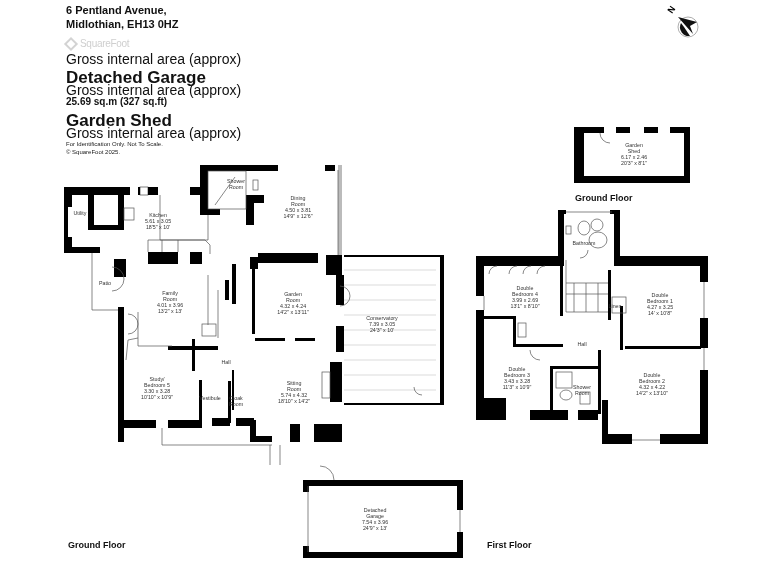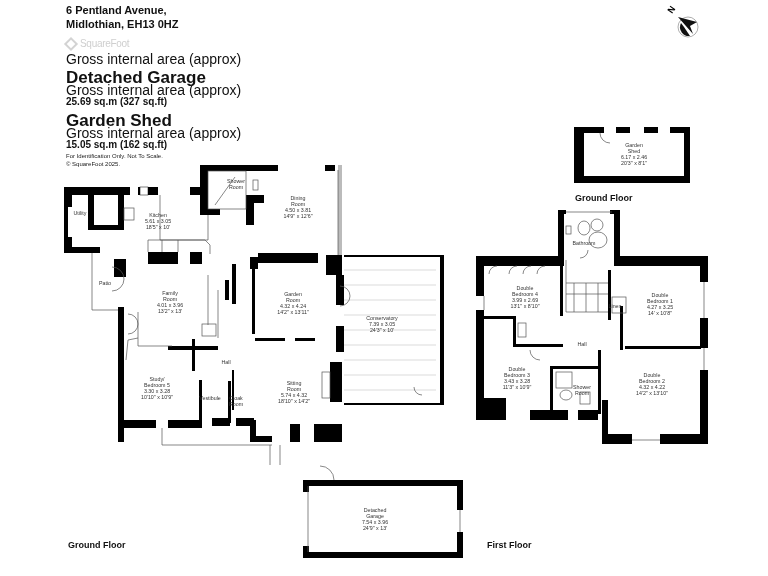--- a/index.html
+++ b/index.html
@@ -26,21 +26,20 @@
   <div class="logo">
     <span class="mark"></span>
     <span class="txt">SquareFoot</span>
   </div>
   <div class="area-l">Gross internal area (approx)</div>
   <div class="sect">Detached Garage</div>
   <div class="area-l" style="margin-top:0">Gross internal area (approx)</div>
   <div class="area-v">25.69 sq.m (327 sq.ft)</div>
   <div class="sect">Garden Shed</div>
   <div class="area-l" style="margin-top:0">Gross internal area (approx)</div>
-  <div class="area-v">15.05 sq.m (162 sq.ft)</div>
   <div class="disc">For Identification Only. Not To Scale.</div>
   <div class="disc" style="margin-top:0">© SquareFoot 2025.</div>
 </div>
 
 <svg class="plan" width="768" height="576" viewBox="0 0 768 576">
 
   <g>
     <circle cx="688" cy="27" r="10" fill="#fff" stroke="#999" stroke-width="0.8"></circle>
     <path d="M678 17 L697 22 L690 26 L693 34 Z" fill="#111"></path>
     <path d="M681 23 a9 9 0 0 0 9 13 L684 27 Z" fill="#111"></path>

